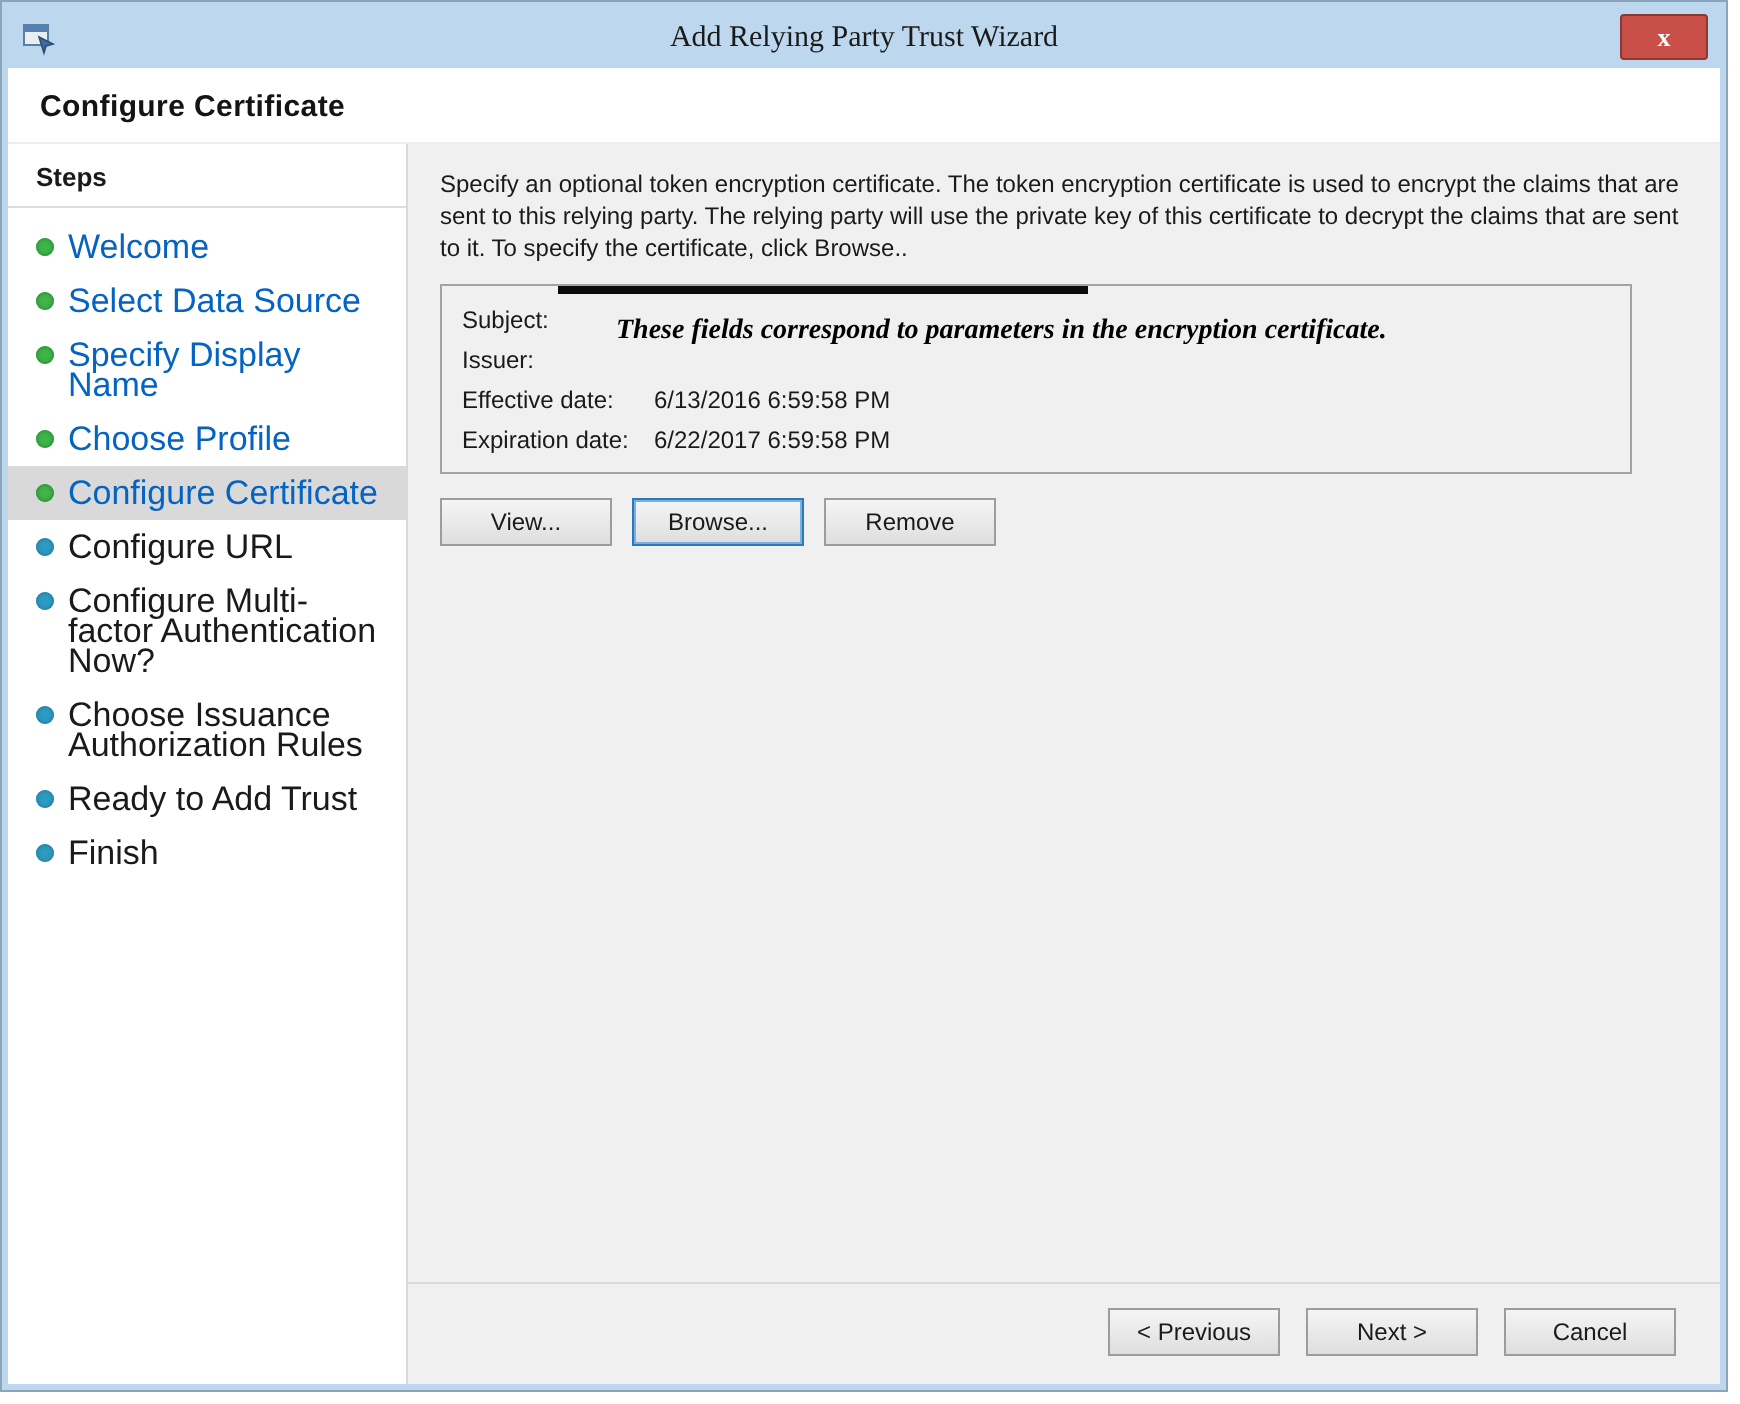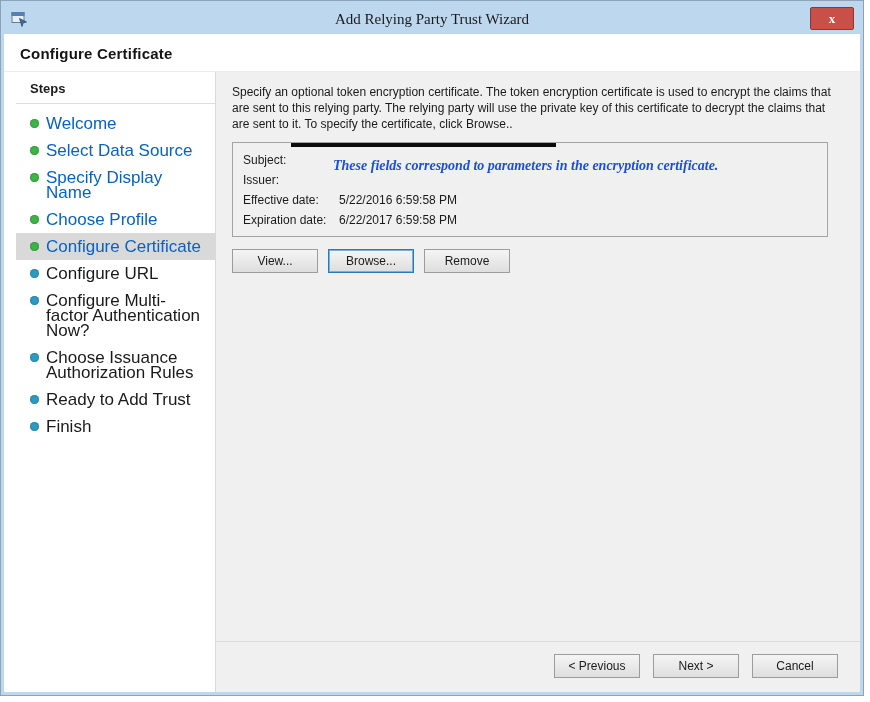--- a/index.html
+++ b/index.html
@@ -23,21 +23,21 @@
     text-align:center; padding:0; cursor:pointer; font-family:inherit;
   }
 
   
   .header{ background:#ffffff; padding:11px 0 9px 16px; border-bottom:1px solid #ededed; }
   .header h1{ margin:0; font-size:15px; font-weight:bold; color:#141414; letter-spacing:.2px; }
 
   
   .bodyrow{ flex:1; display:flex; min-height:0; }
 
-  .sidebar{ width:200px; flex:0 0 200px; background:#ffffff; border-right:1px solid #d9d9d9;margin-left:12px; }
+  .sidebar{ width:200px; flex:0 0 200px; background:#ffffff; border-right:1px solid #d9d9d9; }
   .steps-title{ font-weight:bold; font-size:13px; padding:9px 0 7px 14px; border-bottom:1px solid #dcdcdc; }
   #steps-list{ list-style:none; margin:6px 0 0 0; padding:0; }
   .step{ display:flex; align-items:flex-start; gap:7px; padding:6px 8px 6px 14px; font-size:17px; line-height:15px; }
   .dot{ width:9px; height:9px; border-radius:50%; flex:0 0 9px; margin-top:3px; }
   .step.done .dot, .step.current .dot{ background:#3eb449; box-shadow:inset 0 0 2px #1f7a28; }
   .step.todo .dot{ background:#2d9bc1; box-shadow:inset 0 0 2px #1b6d8c; }
   .step.done .lbl, .step.current .lbl{ color:#0563c1; }
   .step.todo .lbl{ color:#1a1a1a; }
   .step.current{ background:#d9d9d9; }
 
@@ -46,23 +46,23 @@
 
   
   .certbox{
     position:relative; margin-top:10px; width:596px;
     border:1px solid #a3a3a3; padding:7px 10px 6px 10px; font-size:12px;
   }
   .cert-row{ display:flex; line-height:20px; }
   .cert-label{ flex:0 0 96px; }
   .redaction{ position:absolute; top:0; left:58px; width:265px; height:4px; background:#0b0b0b; }
   .annotation{
-    position:absolute; top:15px; left:100px; right:10px;
+    position:absolute; top:15px; left:87px; right:10px;
     font-family:"Liberation Serif", serif; font-style:italic; font-weight:bold;
-    font-size:14px; color:#1d4ed8; white-space:nowrap; overflow:hidden;
+    font-size:14px; color:#000000; white-space:nowrap; overflow:hidden;
   }
 
   
   .btn{
     min-width:86px; height:24px; padding:0 10px;
     background:linear-gradient(#f5f5f5,#dedede); border:1px solid #9c9c9c;
     font-size:12px; color:#1a1a1a; font-family:inherit; cursor:pointer;
   }
   .btn.focused{ border-color:#2a79bd; box-shadow:inset 0 0 0 1px #7ab0dd; }
   .cert-actions{ margin-top:12px; display:flex; gap:10px; }
@@ -155,21 +155,21 @@
         <div class="cert-row">
           <span class="cert-label">Subject:</span>
           <span class="cert-value"></span>
         </div>
         <div class="cert-row">
           <span class="cert-label">Issuer:</span>
           <span class="cert-value"></span>
         </div>
         <div class="cert-row">
           <span class="cert-label">Effective date:</span>
-          <span class="cert-value">5/22/2016 6:59:58 PM</span>
+          <span class="cert-value">6/13/2016 6:59:58 PM</span>
         </div>
         <div class="cert-row">
           <span class="cert-label">Expiration date:</span>
           <span class="cert-value">6/22/2017 6:59:58 PM</span>
         </div>
       </div>
 
       <div class="cert-actions">
         <button class="btn">View...</button>
         <button class="btn focused">Browse...</button>

